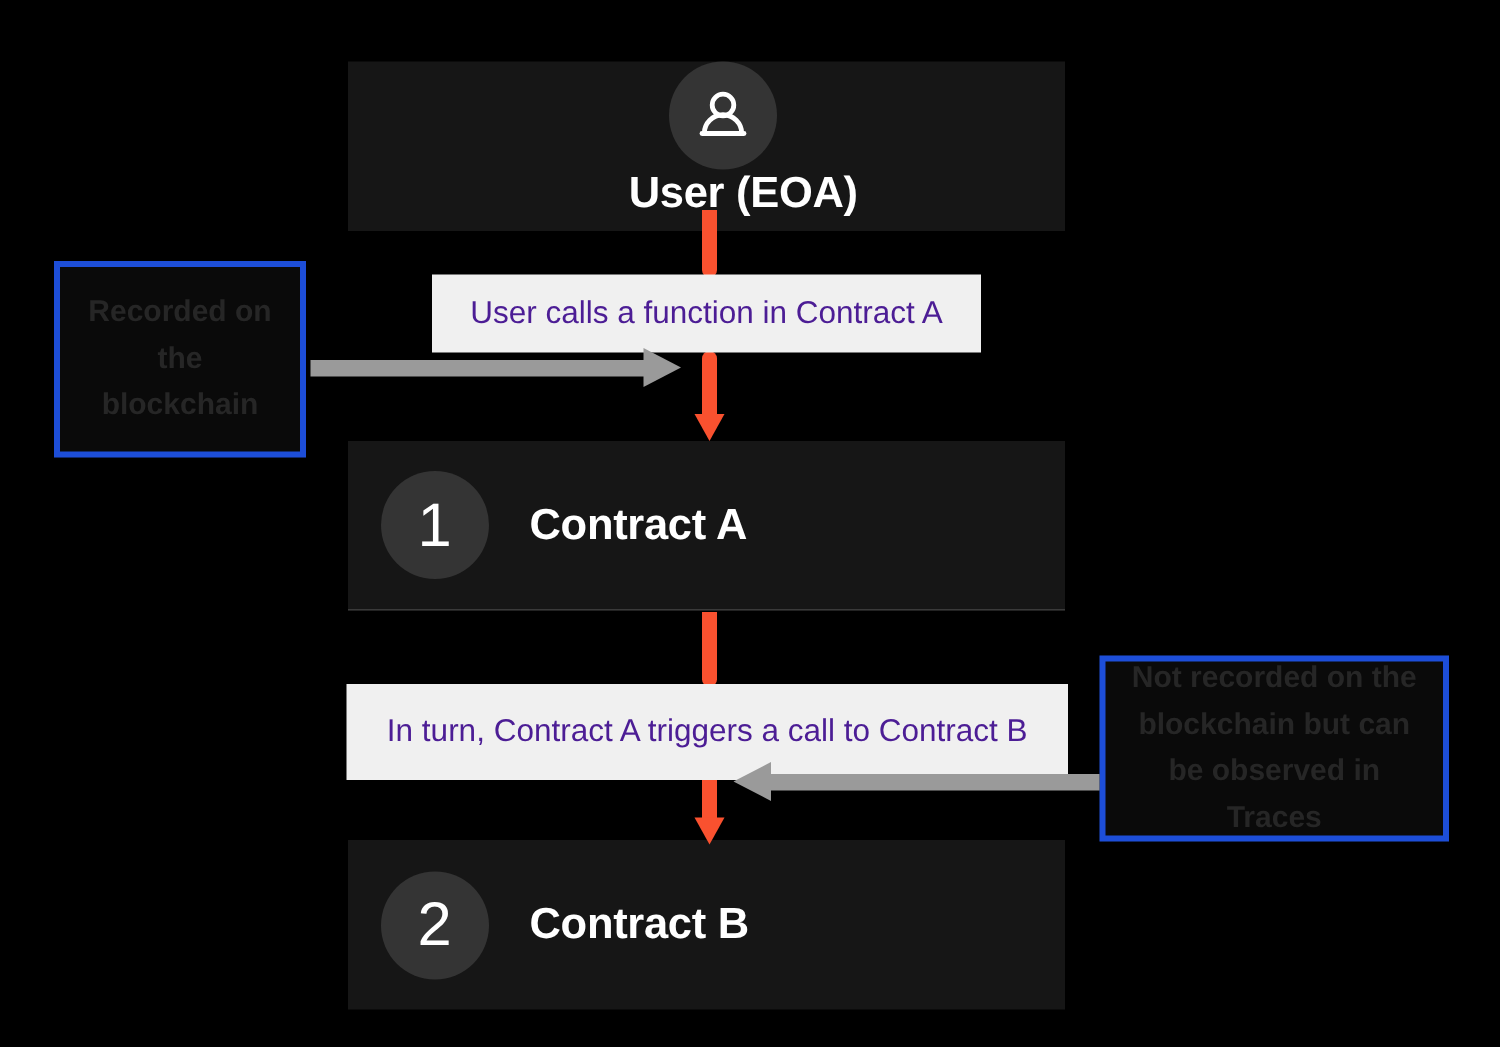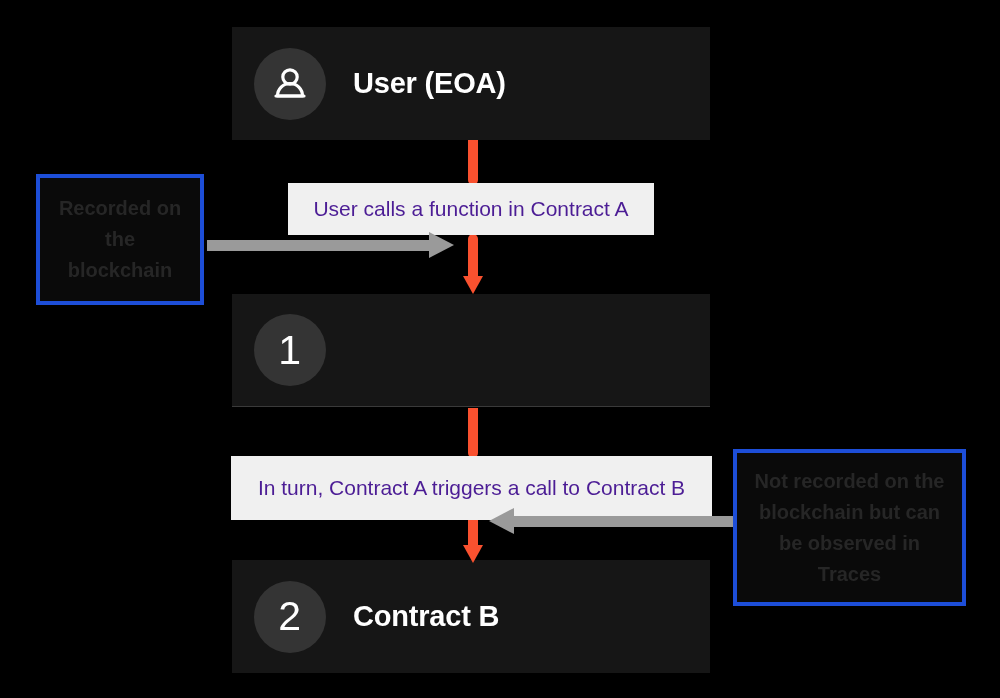--- a/index.html
+++ b/index.html
@@ -19,21 +19,21 @@
   .node {
     position: absolute;
     left: 232px;
     width: 478px;
     height: 113px;
     background: #161616;
     display: flex;
     align-items: center;
     padding-left: 22px;
   }
-  .node-user     { top: 27px; }
+  .node-user     { top: 41px; flex-direction: column; }
   .node-a        { top: 294px; border-bottom: 1px solid #3a3a3a; }
   .node-b        { top: 560px; }
 
   .node-badge {
     width: 72px; height: 72px;
     border-radius: 50%;
     background: #343434;
     display: flex;
     align-items: center;
     justify-content: center;
@@ -115,21 +115,21 @@
     align-items: center;
     justify-content: center;
     text-align: center;
     color: #262626;
     font-size: 20px;
     font-weight: bold;
     line-height: 1.55;
     padding: 6px 14px;
   }
   .callout-left  { left: 36px;  top: 174px; width: 168px; height: 131px; }
-  .callout-right { left: 733px; top: 437px; width: 233px; height: 157px; margin-top: 12px; }
+  .callout-right { left: 733px; top: 437px; width: 233px; height: 124px; }
 
   
   .arrow-h { position: absolute; height: 26px; }
   .arrow-h .g-shaft {
     position: absolute;
     top: 8px;
     height: 11px;
     background: #9a9a9a;
   }
   .arrow-h .g-head {
@@ -161,20 +161,21 @@
         <line x1="6" y1="32" x2="34" y2="32" stroke="#ffffff" stroke-width="3.2" stroke-linecap="round"></line>
       </svg>
     </div>
     <div class="node-label">User (EOA)</div>
   </div>
 
   <div class="node node-a">
     <div class="node-badge">
       <span class="node-badge-num">1</span>
     </div>
+    <div class="node-label">Contract A</div>
   </div>
 
   <div class="node node-b">
     <div class="node-badge">
       <span class="node-badge-num">2</span>
     </div>
     <div class="node-label">Contract B</div>
   </div>
 
   <div class="arrow-v arr-u1">

